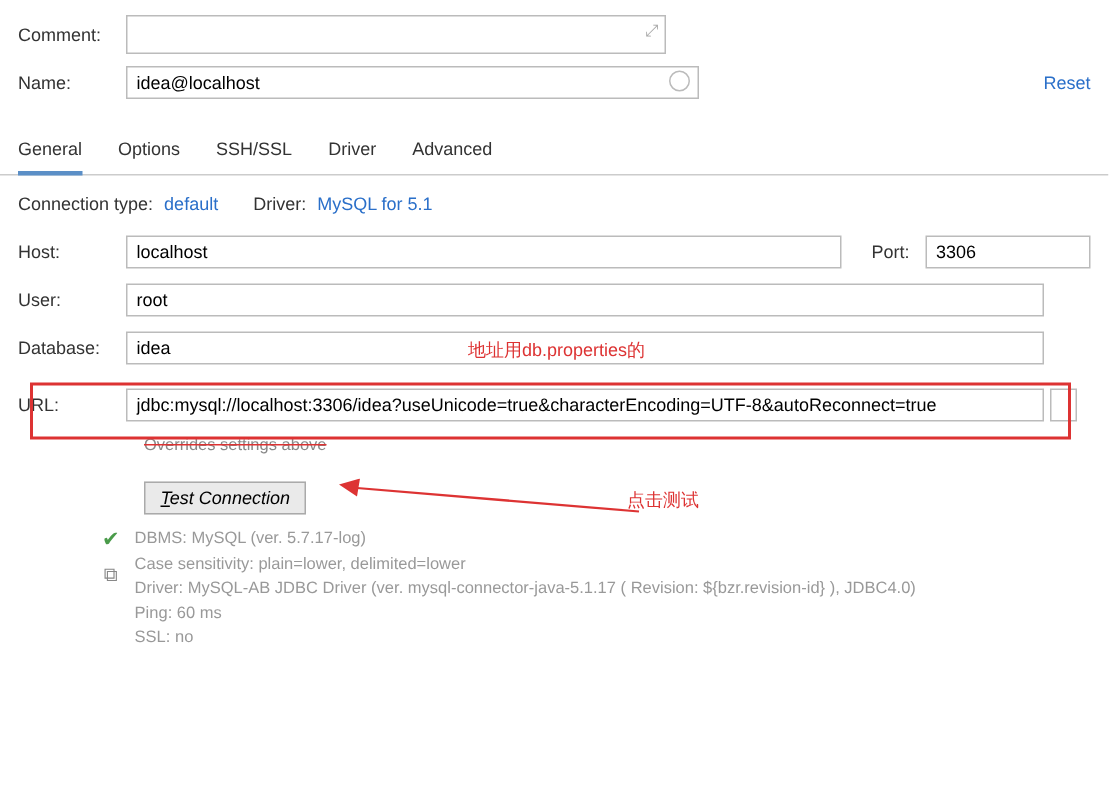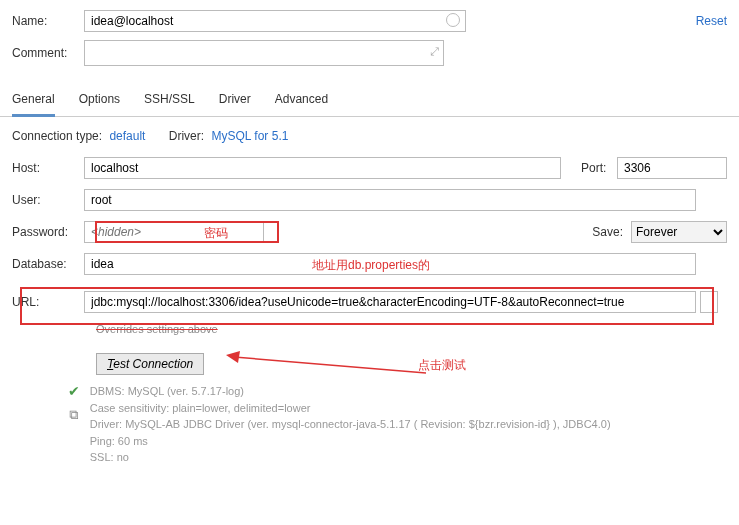--- a/index.html
+++ b/index.html
@@ -46,32 +46,32 @@
 .result-icons { display: flex; flex-direction: column; gap: 8px; margin-right: 10px; align-items: center; }
 .check-icon { color: #4a9b4a; font-size: 14px; }
 .copy-icon { color: #888; font-size: 13px; }
 .result-text { color: #999; font-size: 11px; line-height: 1.5; }
 </style>
 </head>
 <body>
 
 <div class="top-section">
   <div class="row">
+    <span class="label">Comment:</span>
+    <div class="comment-box">
+      <span class="expand-icon">⤢</span>
+    </div>
+  </div>
+  <div class="row">
     <span class="label">Name:</span>
     <div style="position:relative; flex:1; max-width:382px;">
       <input class="input input-name" style="width: 100%;" value="idea@localhost">
       <span class="circle-icon"></span>
     </div>
     <span class="reset-link">Reset</span>
-  </div>
-  <div class="row">
-    <span class="label">Comment:</span>
-    <div class="comment-box">
-      <span class="expand-icon">⤢</span>
-    </div>
   </div>
 </div>
 
 <div class="tabs">
   <div class="tab active">General</div>
   <div class="tab">Options</div>
   <div class="tab">SSH/SSL</div>
   <div class="tab">Driver</div>
   <div class="tab">Advanced</div>
 </div>
@@ -89,30 +89,20 @@
     <input class="input host-input" value="localhost" style="">
     <span class="port-label">Port:</span>
     <input class="input port-input" value="3306" style="">
   </div>
 
   <div class="field-row">
     <span class="field-label">User:</span>
     <input class="input user-input" value="root" style="">
   </div>
 
-  <div class="field-row">
-    <span class="field-label">Password:</span>
-    <input class="input pwd-input" placeholder="&lt;hidden&gt;" style="">
-    <div class="red-box-pwd"></div>
-    <span class="pwd-annot">密码</span>
-    <span class="save-label">Save:</span>
-    <select class="save-select">
-      <option>Forever</option>
-    </select>
-  </div>
 
   <div class="field-row">
     <span class="field-label">Database:</span>
     <input class="input db-input" value="idea" style="">
     <span class="db-annot">地址用db.properties的</span>
   </div>
 
   <div class="field-row" style="margin-top:16px;">
     <span class="field-label">URL:</span>
     <input class="input url-input" value="jdbc:mysql://localhost:3306/idea?useUnicode=true&amp;characterEncoding=UTF-8&amp;autoReconnect=true" style="">

